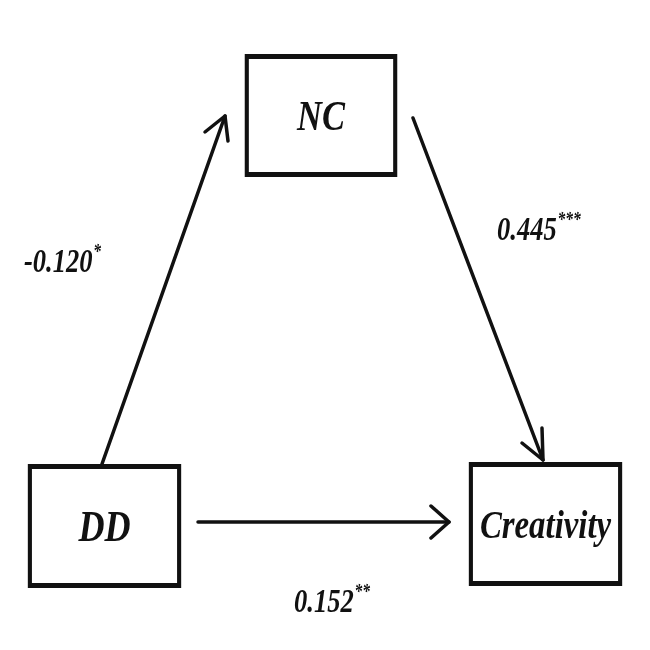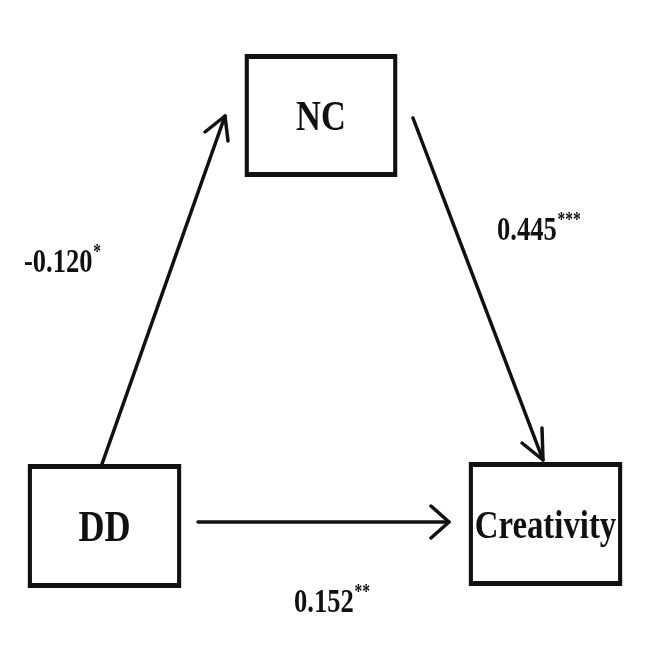--- a/index.html
+++ b/index.html
@@ -1,17 +1,17 @@
 <!DOCTYPE html>
 <html><head>
   <meta charset="utf-8">
   <style>
     html, body { margin: 0; padding: 0; background: #ffffff; }
     body { width: 650px; height: 650px; position: relative; overflow: hidden; }
-    .stage { position: absolute; left: 0; top: 0; width: 650px; height: 482px; }
+    .stage { position: absolute; left: 0; top: 0; width: 650px; height: 482px; font-style: italic; }
     svg.links { position: absolute; left: 0; top: 0; width: 650px; height: 650px; }
     .node {
       position: absolute; box-sizing: border-box;
       border: 5px solid #111; background: #fff;
       display: flex; align-items: center; justify-content: center;
       font-family: "Liberation Serif", "DejaVu Serif", serif;
       color: #111; font-weight: bold;
       transform: scaleX(0.82);
     }
     .node span { display: inline-block; }

